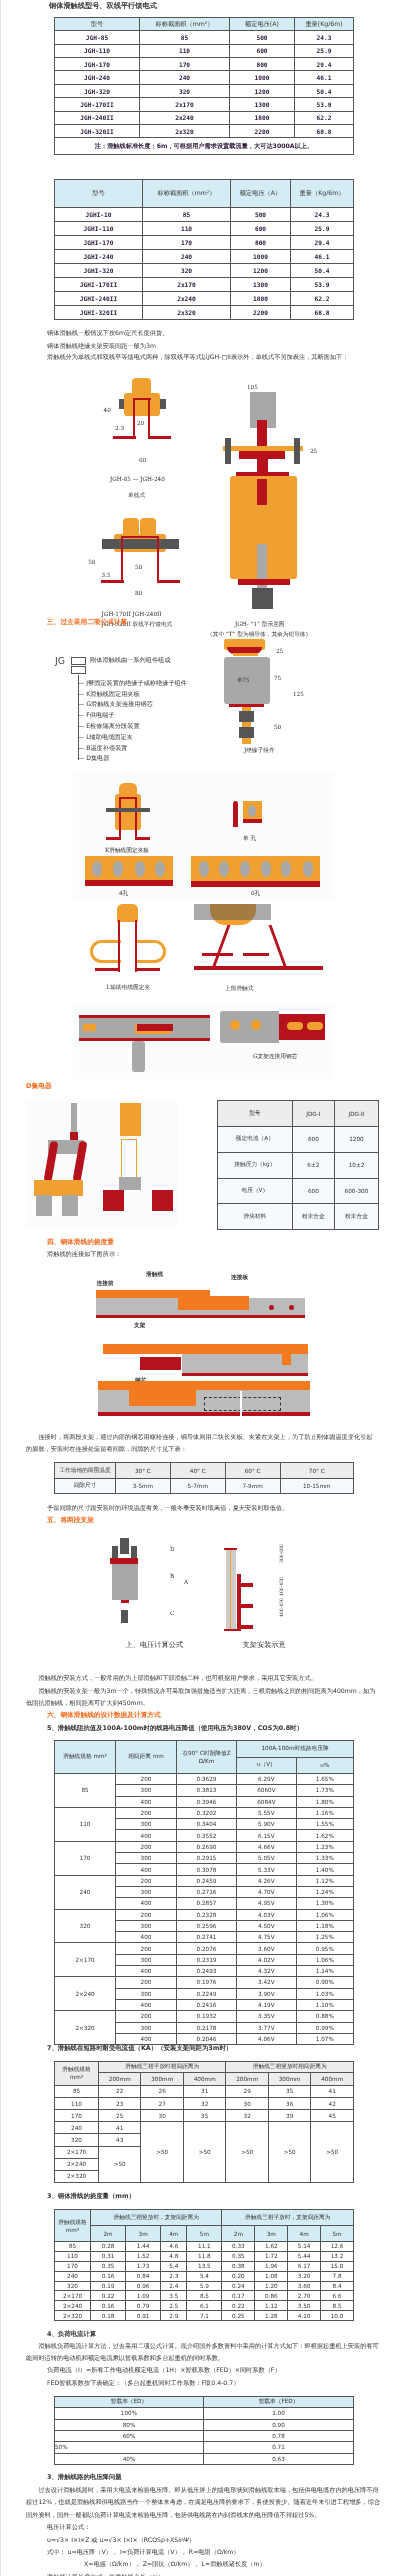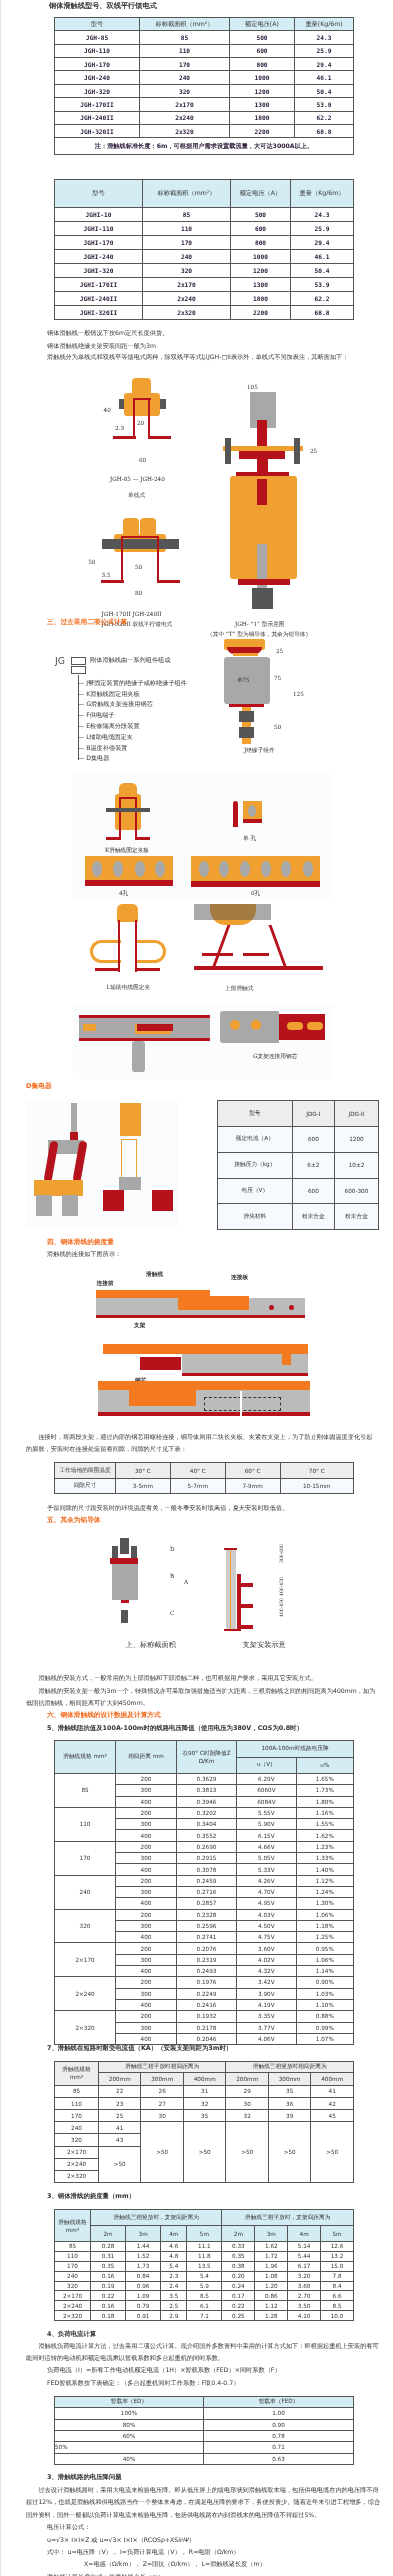--- a/index.html
+++ b/index.html
@@ -412,35 +412,35 @@
     <td>3-5mm</td>
     <td>5-7mm</td>
     <td>7-9mm</td>
     <td>10-15mm</td>
   </tr>
 </tbody>
   </table>
 
 <div class="abs p" style="left:46px;top:1502px">予留间隙的尺寸跟安装时的环境温度有关，一般冬季安装时取高值，夏天安装时取低值。</div>
 
-<div class="abs h-orange" style="left:46px;top:1516px">五、其余为铝导体</div>
+<div class="abs h-orange" style="left:46px;top:1516px">五、将两段支架</div>
 
 <div class="fig" style="left:103px;top:1538px;width:93px;height:121px">
   <div class="dk" style="position:absolute;left:15.5px;top:0;width:9.3px;height:15.5px"></div>
   <div class="dk" style="position:absolute;left:7.7px;top:7.7px;width:6.2px;height:13px"></div>
   <div class="dk" style="position:absolute;left:27px;top:7.7px;width:6.2px;height:13px"></div>
   <div class="red" style="position:absolute;left:6.2px;top:19.6px;width:28px;height:6.2px"></div>
   <div class="gry" style="position:absolute;left:7.7px;top:26px;width:26px;height:36px"></div>
   <div class="red" style="position:absolute;left:16.5px;top:62px;width:8.2px;height:3.1px"></div>
   <div class="dk" style="position:absolute;left:17px;top:72px;width:7.2px;height:13px"></div>
   <div class="cap" style="left:66px;top:7.7px">D</div>
   <div class="cap" style="left:66px;top:35px">B</div>
   <div class="cap" style="left:80px;top:41px">A</div>
   <div class="cap" style="left:66px;top:72px">C</div>
-  <div class="cap" style="left:21.6px;top:102px;font-size:7.2px">上、标称截面积</div>
+  <div class="cap" style="left:21.6px;top:102px;font-size:7.2px">上、电压计算公式</div>
 </div>
 <div class="fig" style="left:222px;top:1538px;width:82px;height:121px">
   <div class="gry" style="position:absolute;left:2.6px;top:10.3px;width:10.3px;height:82px;background:#ccc"></div>
   <div class="org" style="position:absolute;left:6.7px;top:10.3px;width:1.5px;height:82px"></div>
   <div class="red" style="position:absolute;left:1px;top:10.3px;width:13.4px;height:2.1px"></div>
   <div class="red" style="position:absolute;left:1px;top:91px;width:13.4px;height:2.1px"></div>
   <div class="red" style="position:absolute;left:14.4px;top:36px;width:4.1px;height:57px"></div>
   <div class="red" style="position:absolute;left:14.4px;top:45px;width:15.5px;height:4.1px"></div>
   <div class="red" style="position:absolute;left:14.4px;top:66px;width:15.5px;height:4.1px"></div>
   <div class="red" style="position:absolute;left:14.4px;top:87px;width:15.5px;height:4.1px"></div>

